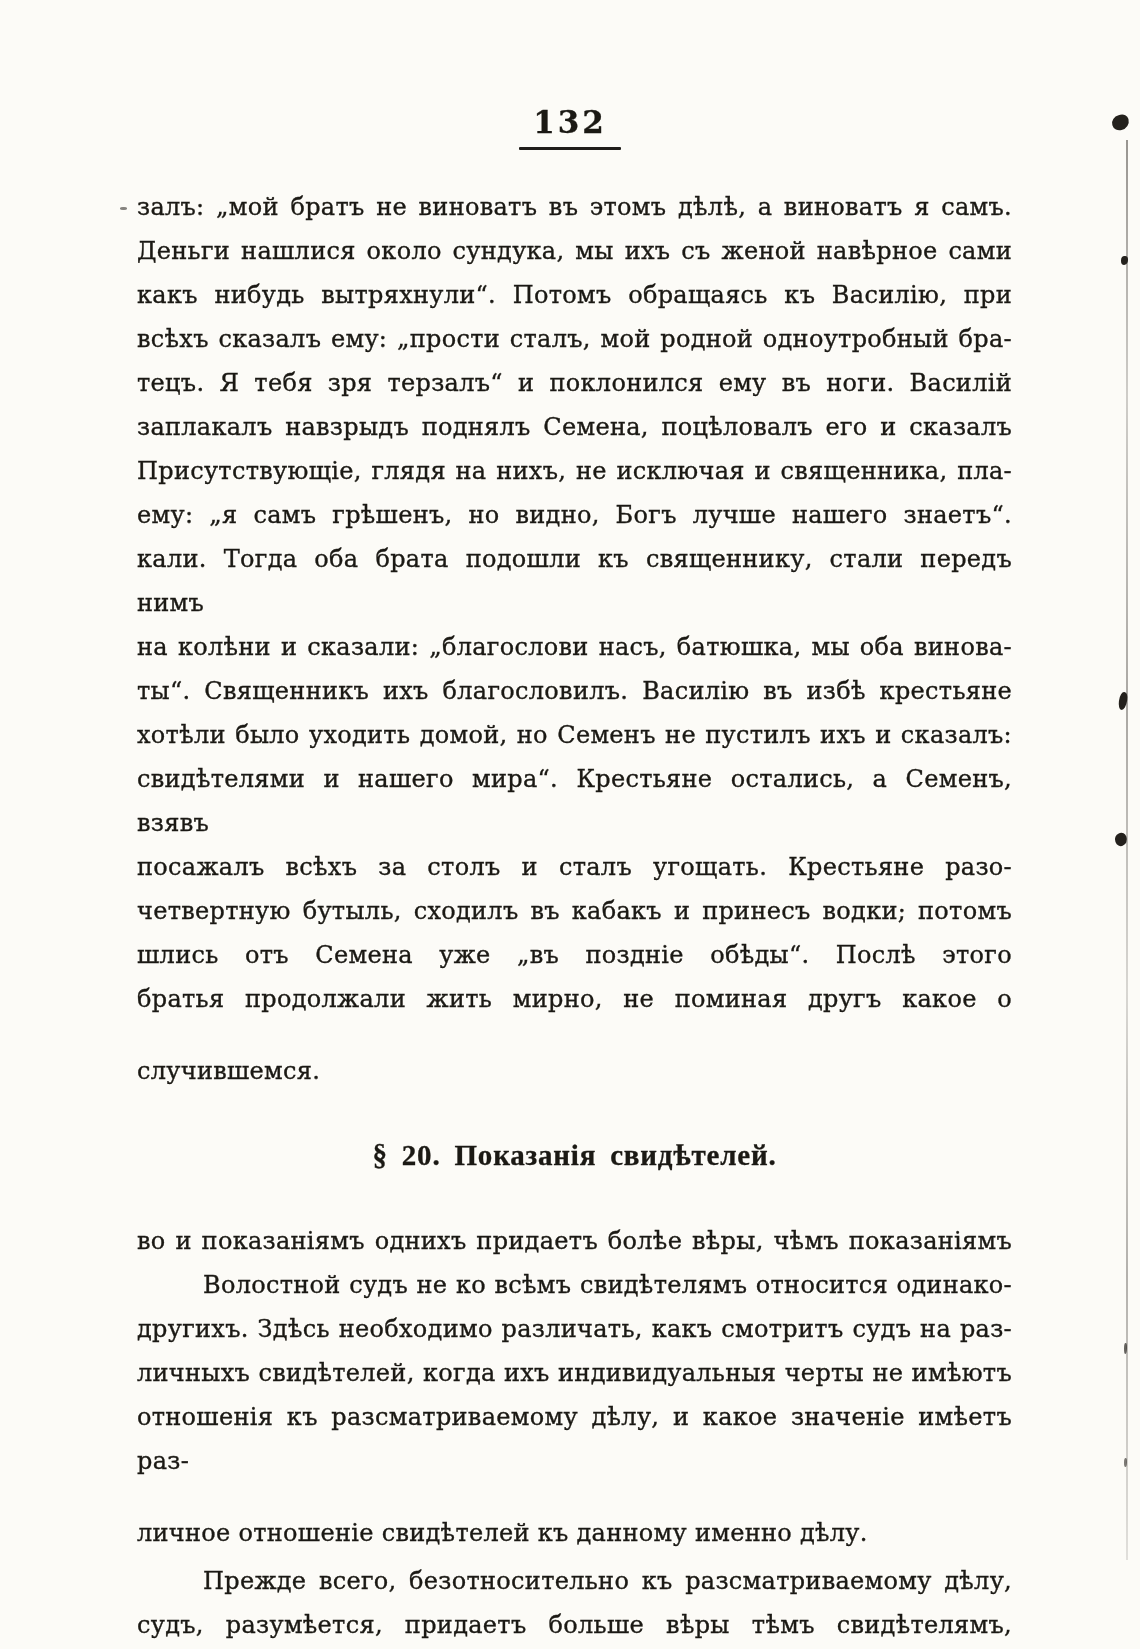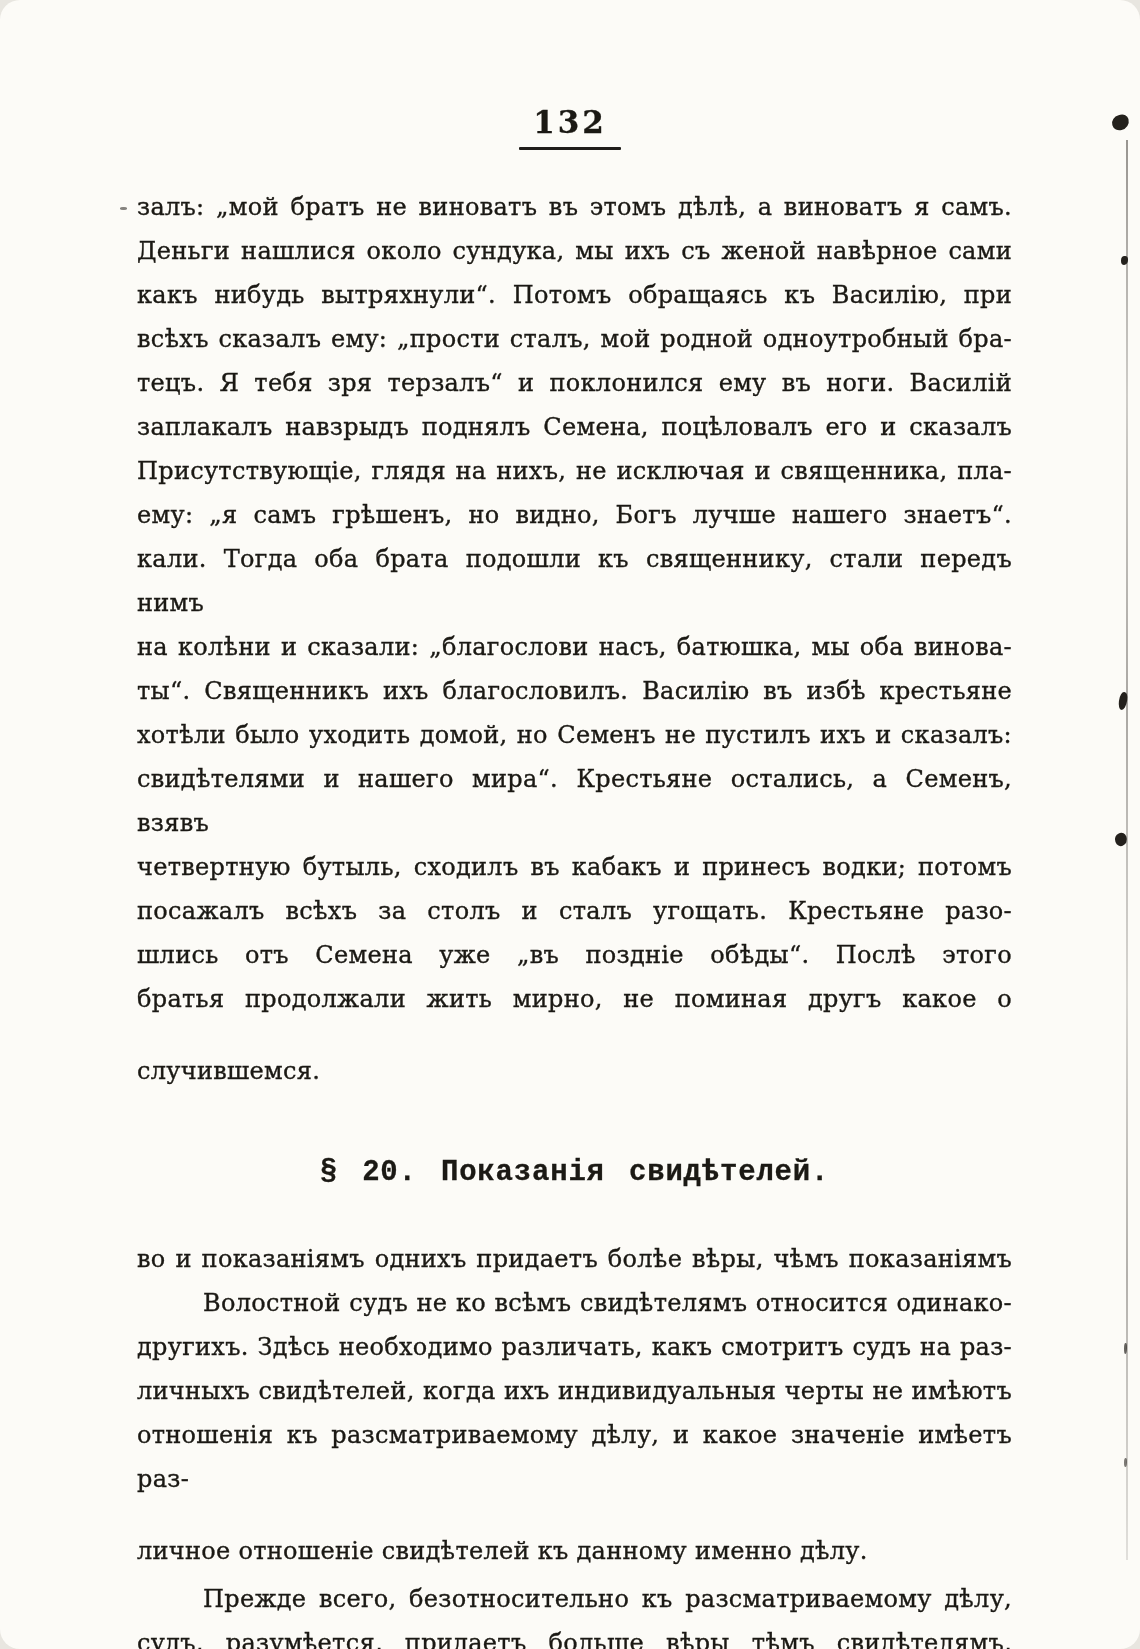--- a/index.html
+++ b/index.html
@@ -10,21 +10,20 @@
   }
 
   .page {
     position: relative;
     width: 1140px;
     height: 1649px;
     margin: 0 auto;
     background: #fcfbf7;
     color: #1b1914;
     overflow: hidden;
-    border-radius: 20px;
   }
 
   
   .page-header {
     position: absolute;
     top: 103px;
     left: 0;
     right: 0;
     text-align: center;
   }
@@ -65,22 +64,22 @@
   .line.short {
     text-align: right;
     text-align-last: left;
     margin-top: 28px;
   }
   .line.indent {
     text-indent: 66px;
   }
 
   .section-heading {
-    margin-top: 60px;
-    font-family: Liberation Mono, monospace;
+    margin-top: 42px;
+    font-family: Liberation Serif, serif;
     font-weight: bold;
     font-size: 29px;
     line-height: 40px;
     letter-spacing: 0.8px;
     word-spacing: 6px;
     text-align: center;
     -webkit-text-stroke: 0.3px #1b1914;
   }
 
   .paragraph-2 { margin-top: 44px; }
@@ -130,22 +129,22 @@
       <div class="line">всѣхъ сказалъ ему: „прости сталъ, мой родной одноутробный бра-</div>
       <div class="line">тецъ. Я тебя зря терзалъ“ и поклонился ему въ ноги. Василій</div>
       <div class="line">заплакалъ навзрыдъ поднялъ Семена, поцѣловалъ его и сказалъ</div>
       <div class="line">Присутствующіе, глядя на нихъ, не исключая и священника, пла-</div>
       <div class="line">ему: „я самъ грѣшенъ, но видно, Богъ лучше нашего знаетъ“.</div>
       <div class="line">кали. Тогда оба брата подошли къ священнику, стали передъ нимъ</div>
       <div class="line">на колѣни и сказали: „благослови насъ, батюшка, мы оба винова-</div>
       <div class="line">ты“. Священникъ ихъ благословилъ. Василію въ избѣ крестьяне</div>
       <div class="line">хотѣли было уходить домой, но Семенъ не пустилъ ихъ и сказалъ:</div>
       <div class="line">свидѣтелями и нашего мира“. Крестьяне остались, а Семенъ, взявъ</div>
+      <div class="line">посажалъ всѣхъ за столъ и сталъ угощать. Крестьяне разо-</div>
       <div class="line">четвертную бутыль, сходилъ въ кабакъ и принесъ водки; потомъ</div>
-      <div class="line">посажалъ всѣхъ за столъ и сталъ угощать. Крестьяне разо-</div>
       <div class="line">шлись отъ Семена уже „въ поздніе обѣды“. Послѣ этого</div>
       <div class="line">братья продолжали жить мирно, не поминая другъ какое о</div>
       <div class="line short">случившемся.</div>
     </section>
 
     <h2 class="section-heading">§ 20. Показанія свидѣтелей.</h2>
 
     <section class="paragraph-2">
       <div class="line">во и показаніямъ однихъ придаетъ болѣе вѣры, чѣмъ показаніямъ</div>
       <div class="line indent">Волостной судъ не ко всѣмъ свидѣтелямъ относится одинако-</div>

